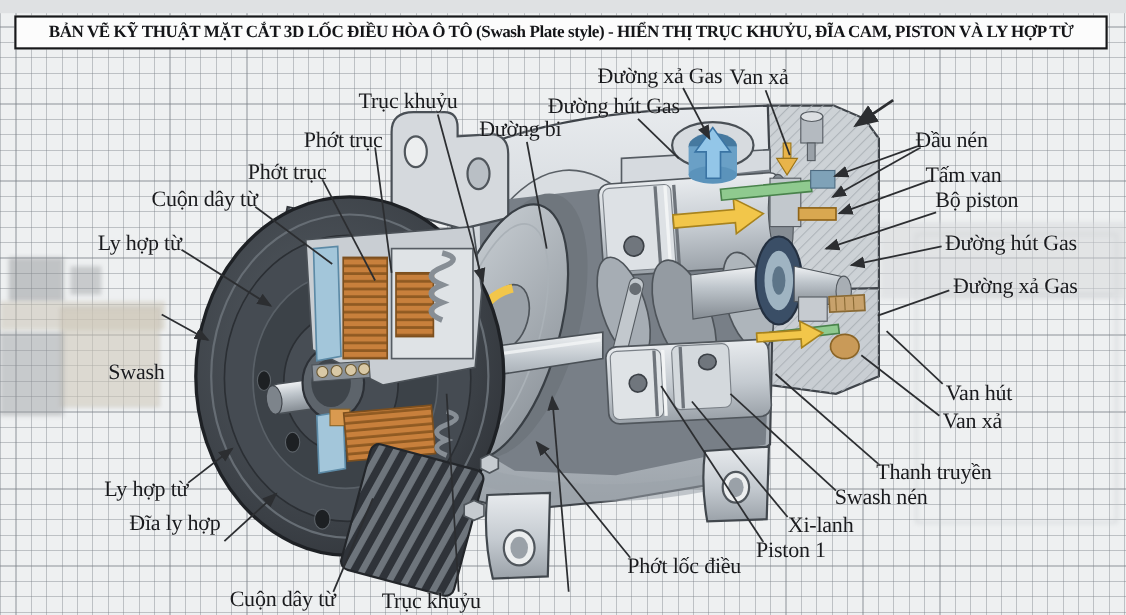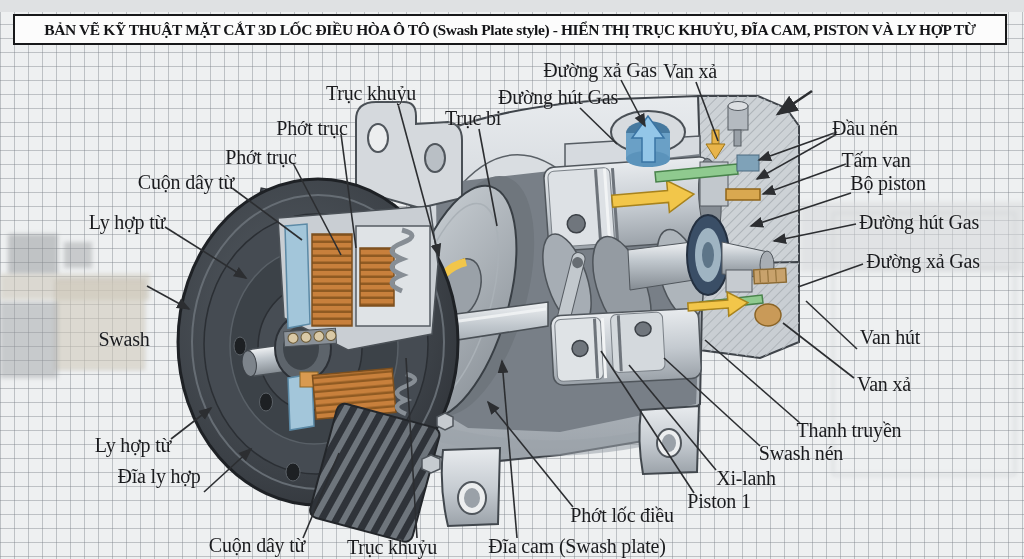--- a/index.html
+++ b/index.html
@@ -311,31 +311,30 @@
 
   <div class="lbl" style="left:312px;top:116px">Phớt trục</div>
   <div class="lbl" style="left:261px;top:145px">Phớt trục</div>
   <div class="lbl" style="left:186px;top:170px">Cuộn dây từ</div>
   <div class="lbl" style="left:127px;top:210px">Ly hợp từ</div>
   <div class="lbl" style="left:124px;top:327px">Swash</div>
   <div class="lbl" style="left:133px;top:433px">Ly hợp từ</div>
   <div class="lbl" style="left:159px;top:464px">Đĩa ly hợp</div>
   <div class="lbl" style="left:257px;top:533px">Cuộn dây từ</div>
   <div class="lbl" style="left:392px;top:535px">Trục khuỷu</div>
-  <div class="lbl" style="left:577px;top:534px">Đĩa cam (Swash plate)</div>
   <div class="lbl" style="left:622px;top:503px">Phớt lốc điều</div>
   <div class="lbl" style="left:719px;top:489px">Piston 1</div>
   <div class="lbl" style="left:746px;top:466px">Xi-lanh</div>
   <div class="lbl" style="left:801px;top:441px">Swash nén</div>
   <div class="lbl" style="left:849px;top:418px">Thanh truyền</div>
   <div class="lbl" style="left:884px;top:372px">Van xả</div>
-  <div class="lbl" style="left:890px;top:325px">Van hút</div>
+  <div class="lbl" style="left:890px;top:346px">Van hút</div>
   <div class="lbl" style="left:923px;top:249px">Đường xả Gas</div>
   <div class="lbl" style="left:919px;top:210px">Đường hút Gas</div>
   <div class="lbl" style="left:888px;top:171px">Bộ piston</div>
   <div class="lbl" style="left:876px;top:148px">Tấm van</div>
   <div class="lbl" style="left:865px;top:116px">Đầu nén</div>
   <div class="lbl" style="left:690px;top:59px">Van xả</div>
   <div class="lbl" style="left:600px;top:58px">Đường xả Gas</div>
   <div class="lbl" style="left:558px;top:85px">Đường hút Gas</div>
-  <div class="lbl" style="left:473px;top:106px">Trục bi</div>
+  <div class="lbl" style="left:473px;top:106px">Đường bi</div>
   <div class="lbl" style="left:371px;top:81px">Trục khuỷu</div>
 </div>
 
 </body></html>

